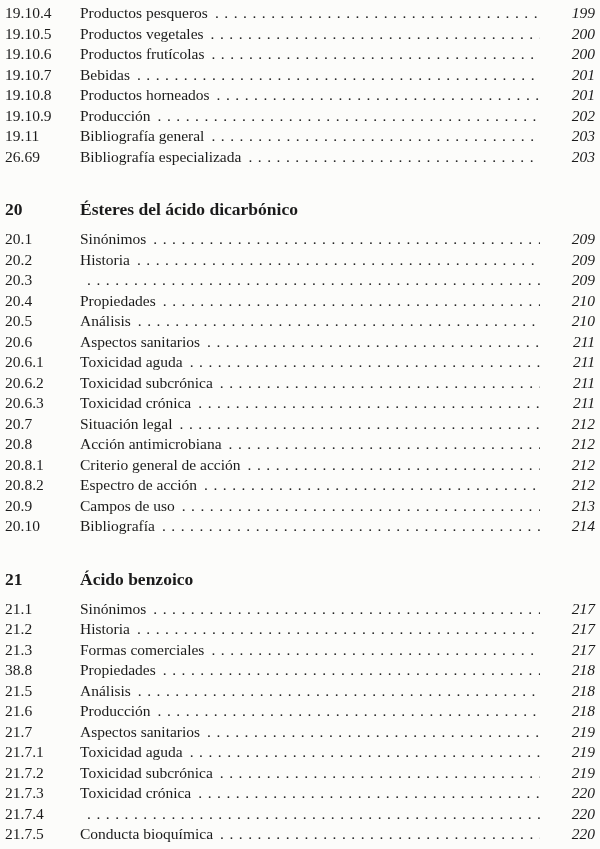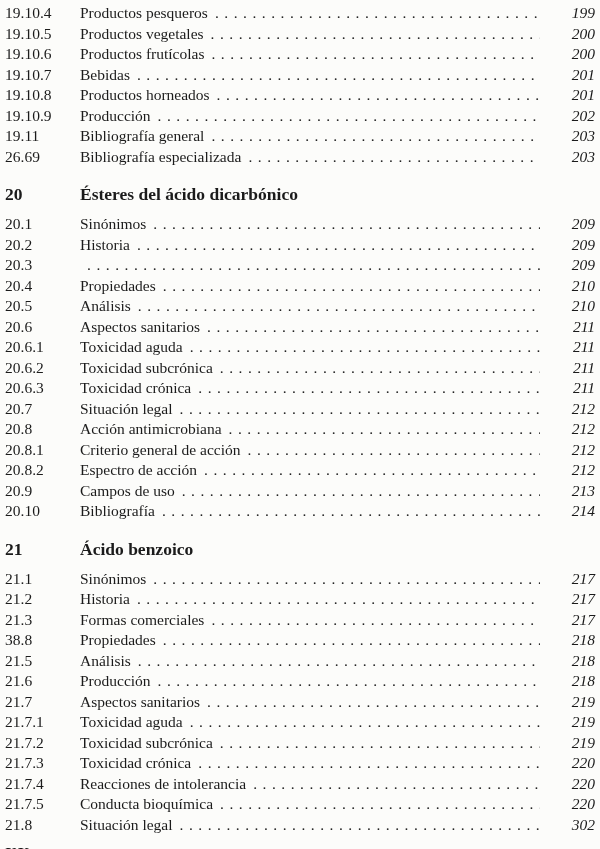--- a/index.html
+++ b/index.html
@@ -48,21 +48,21 @@
   .col-page {
     flex: 0 0 34px;
     text-align: right;
     white-space: nowrap;
     font-style: italic;
   }
   .section-heading {
     display: flex;
     align-items: baseline;
     height: 22px;
-    margin: 16px 0 9px 0;
+    margin: 31px 0 9px 0;
     font-size: 17.5px;
     font-weight: bold;
     line-height: 22px;
   }
   .section-heading .col-num {
     flex: 0 0 75px;
   }
   .footer {
     margin-top: 9px;
     font-size: 16.5px;
@@ -275,21 +275,20 @@
         <span class="col-page">219</span>
       </div>
       <div class="toc-row">
         <span class="col-num">21.7.3</span>
         <span class="col-title">Toxicidad crónica</span>
         <span class="dots"></span>
         <span class="col-page">220</span>
       </div>
       <div class="toc-row">
         <span class="col-num">21.7.4</span>
-        <span class="col-title">Reacciones de intolerancia</span>
         <span class="dots"></span>
         <span class="col-page">220</span>
       </div>
       <div class="toc-row">
         <span class="col-num">21.7.5</span>
         <span class="col-title">Conducta bioquímica</span>
         <span class="dots"></span>
         <span class="col-page">220</span>
       </div>
       <div class="toc-row">

